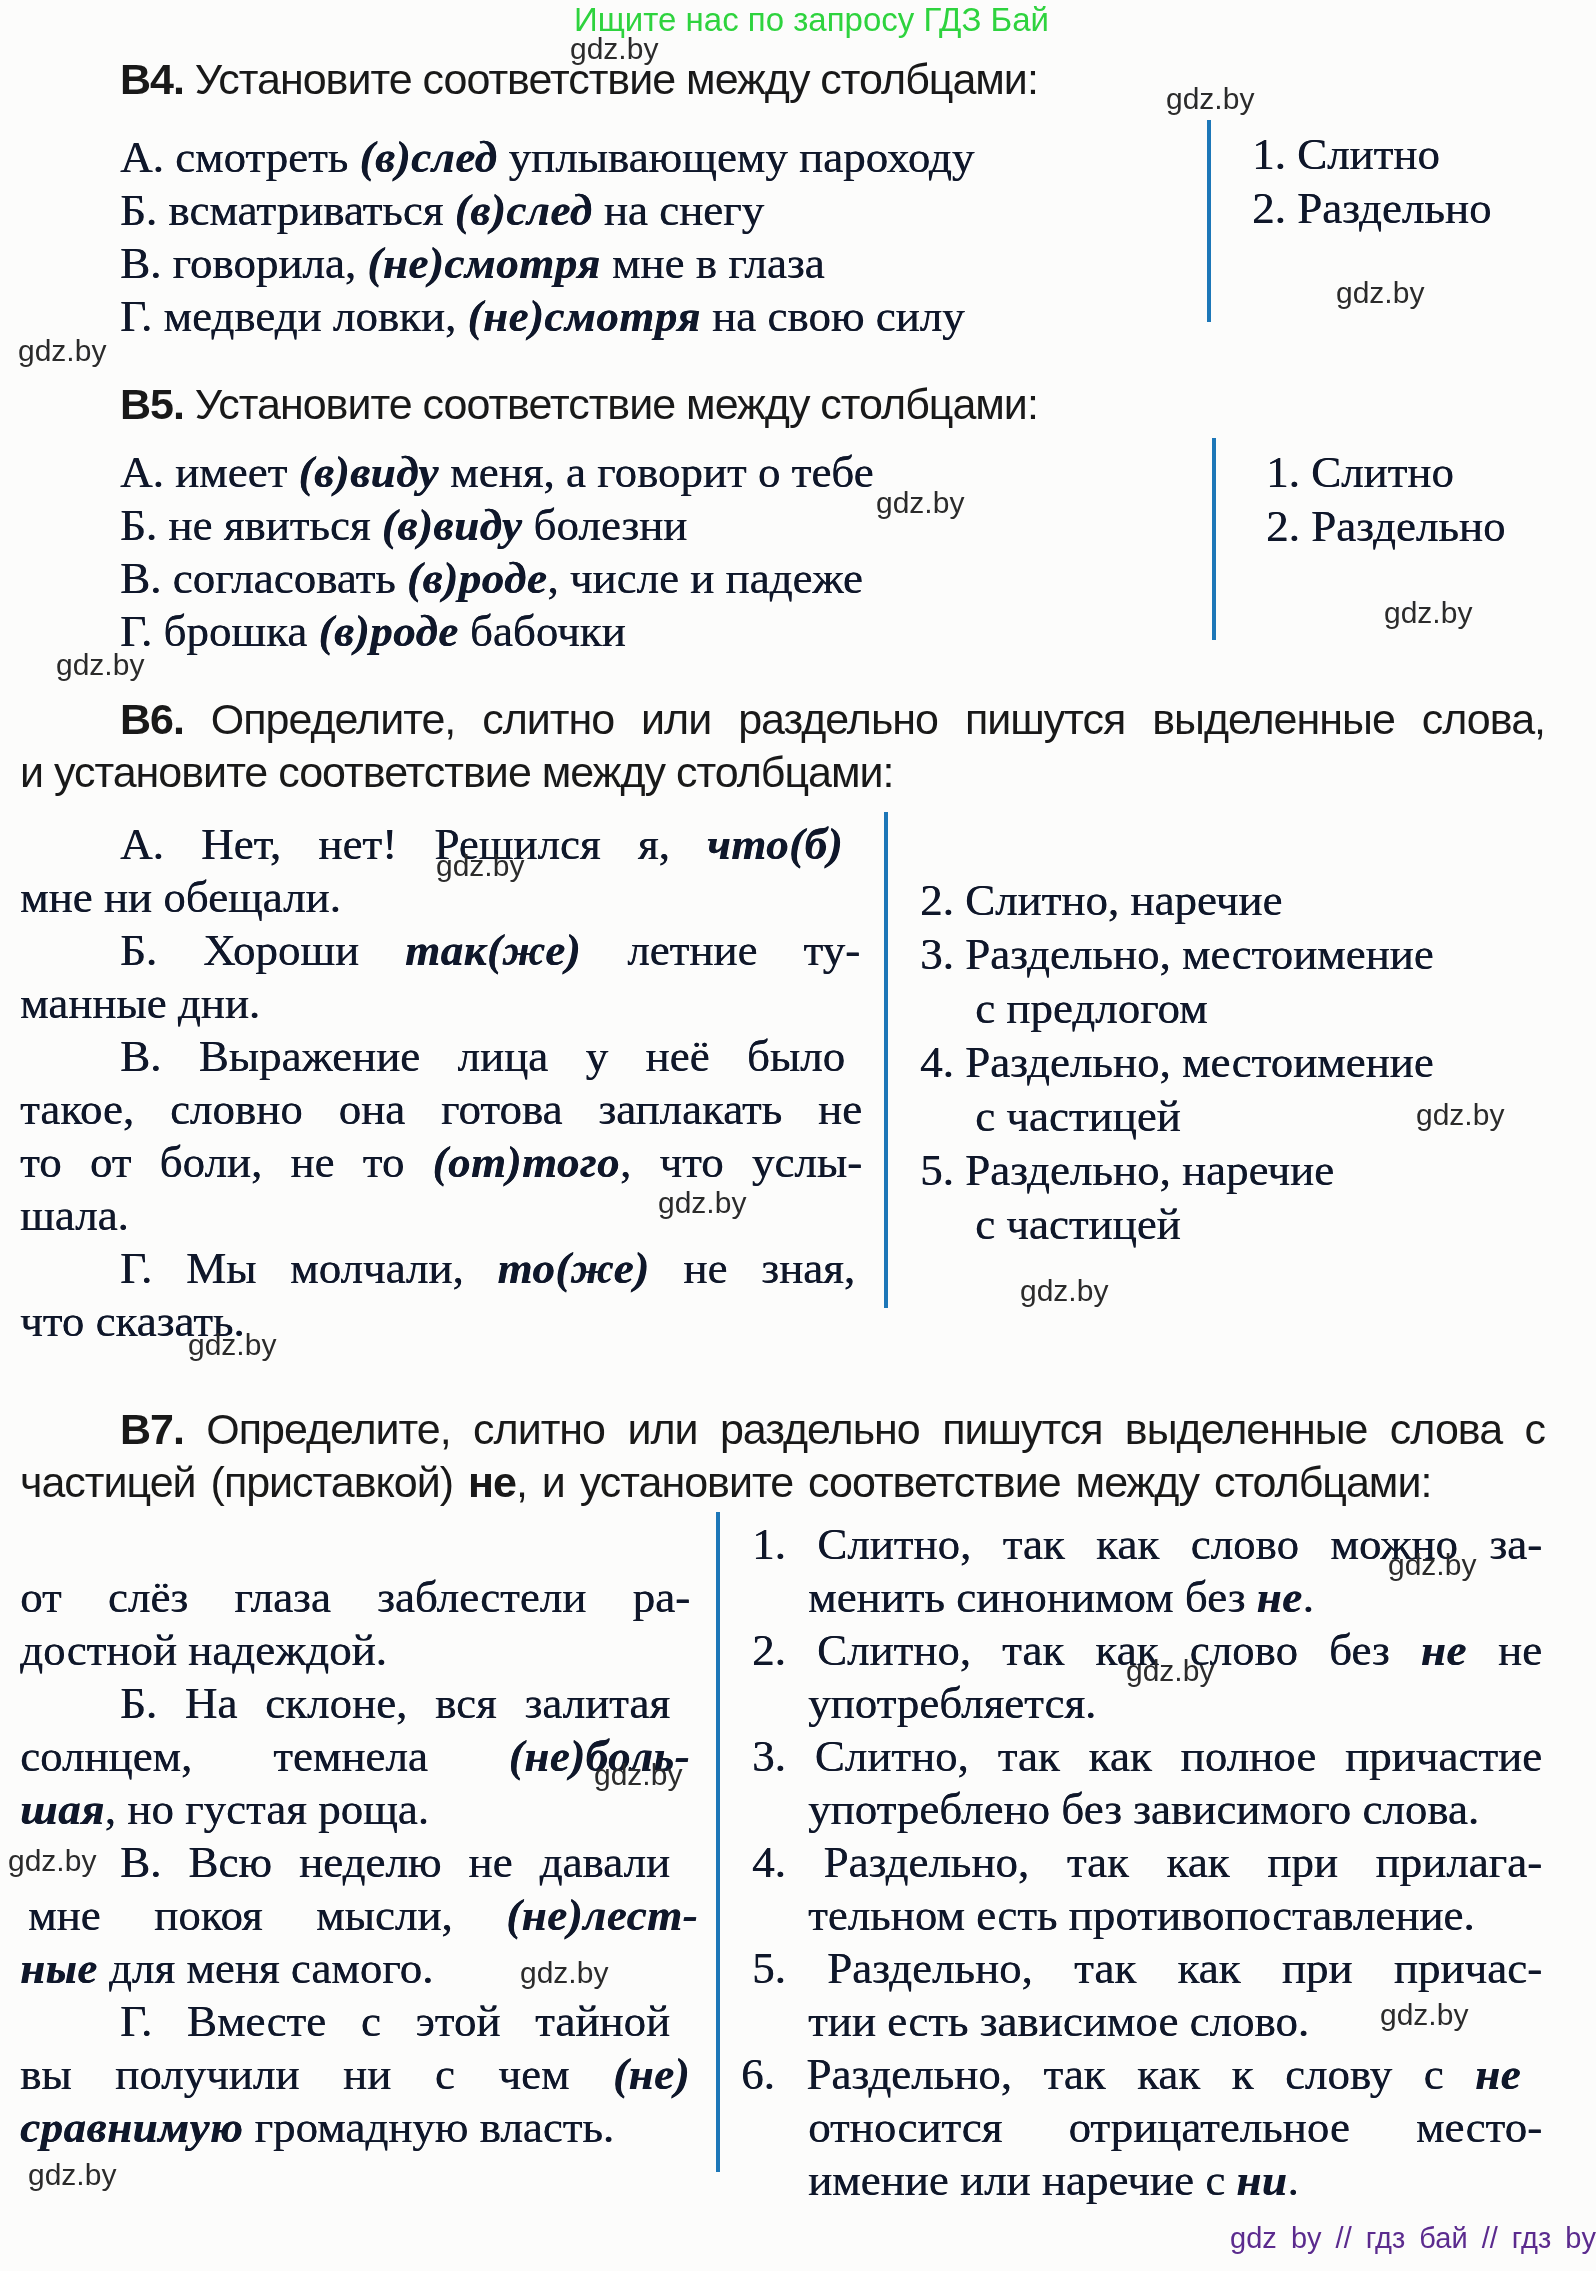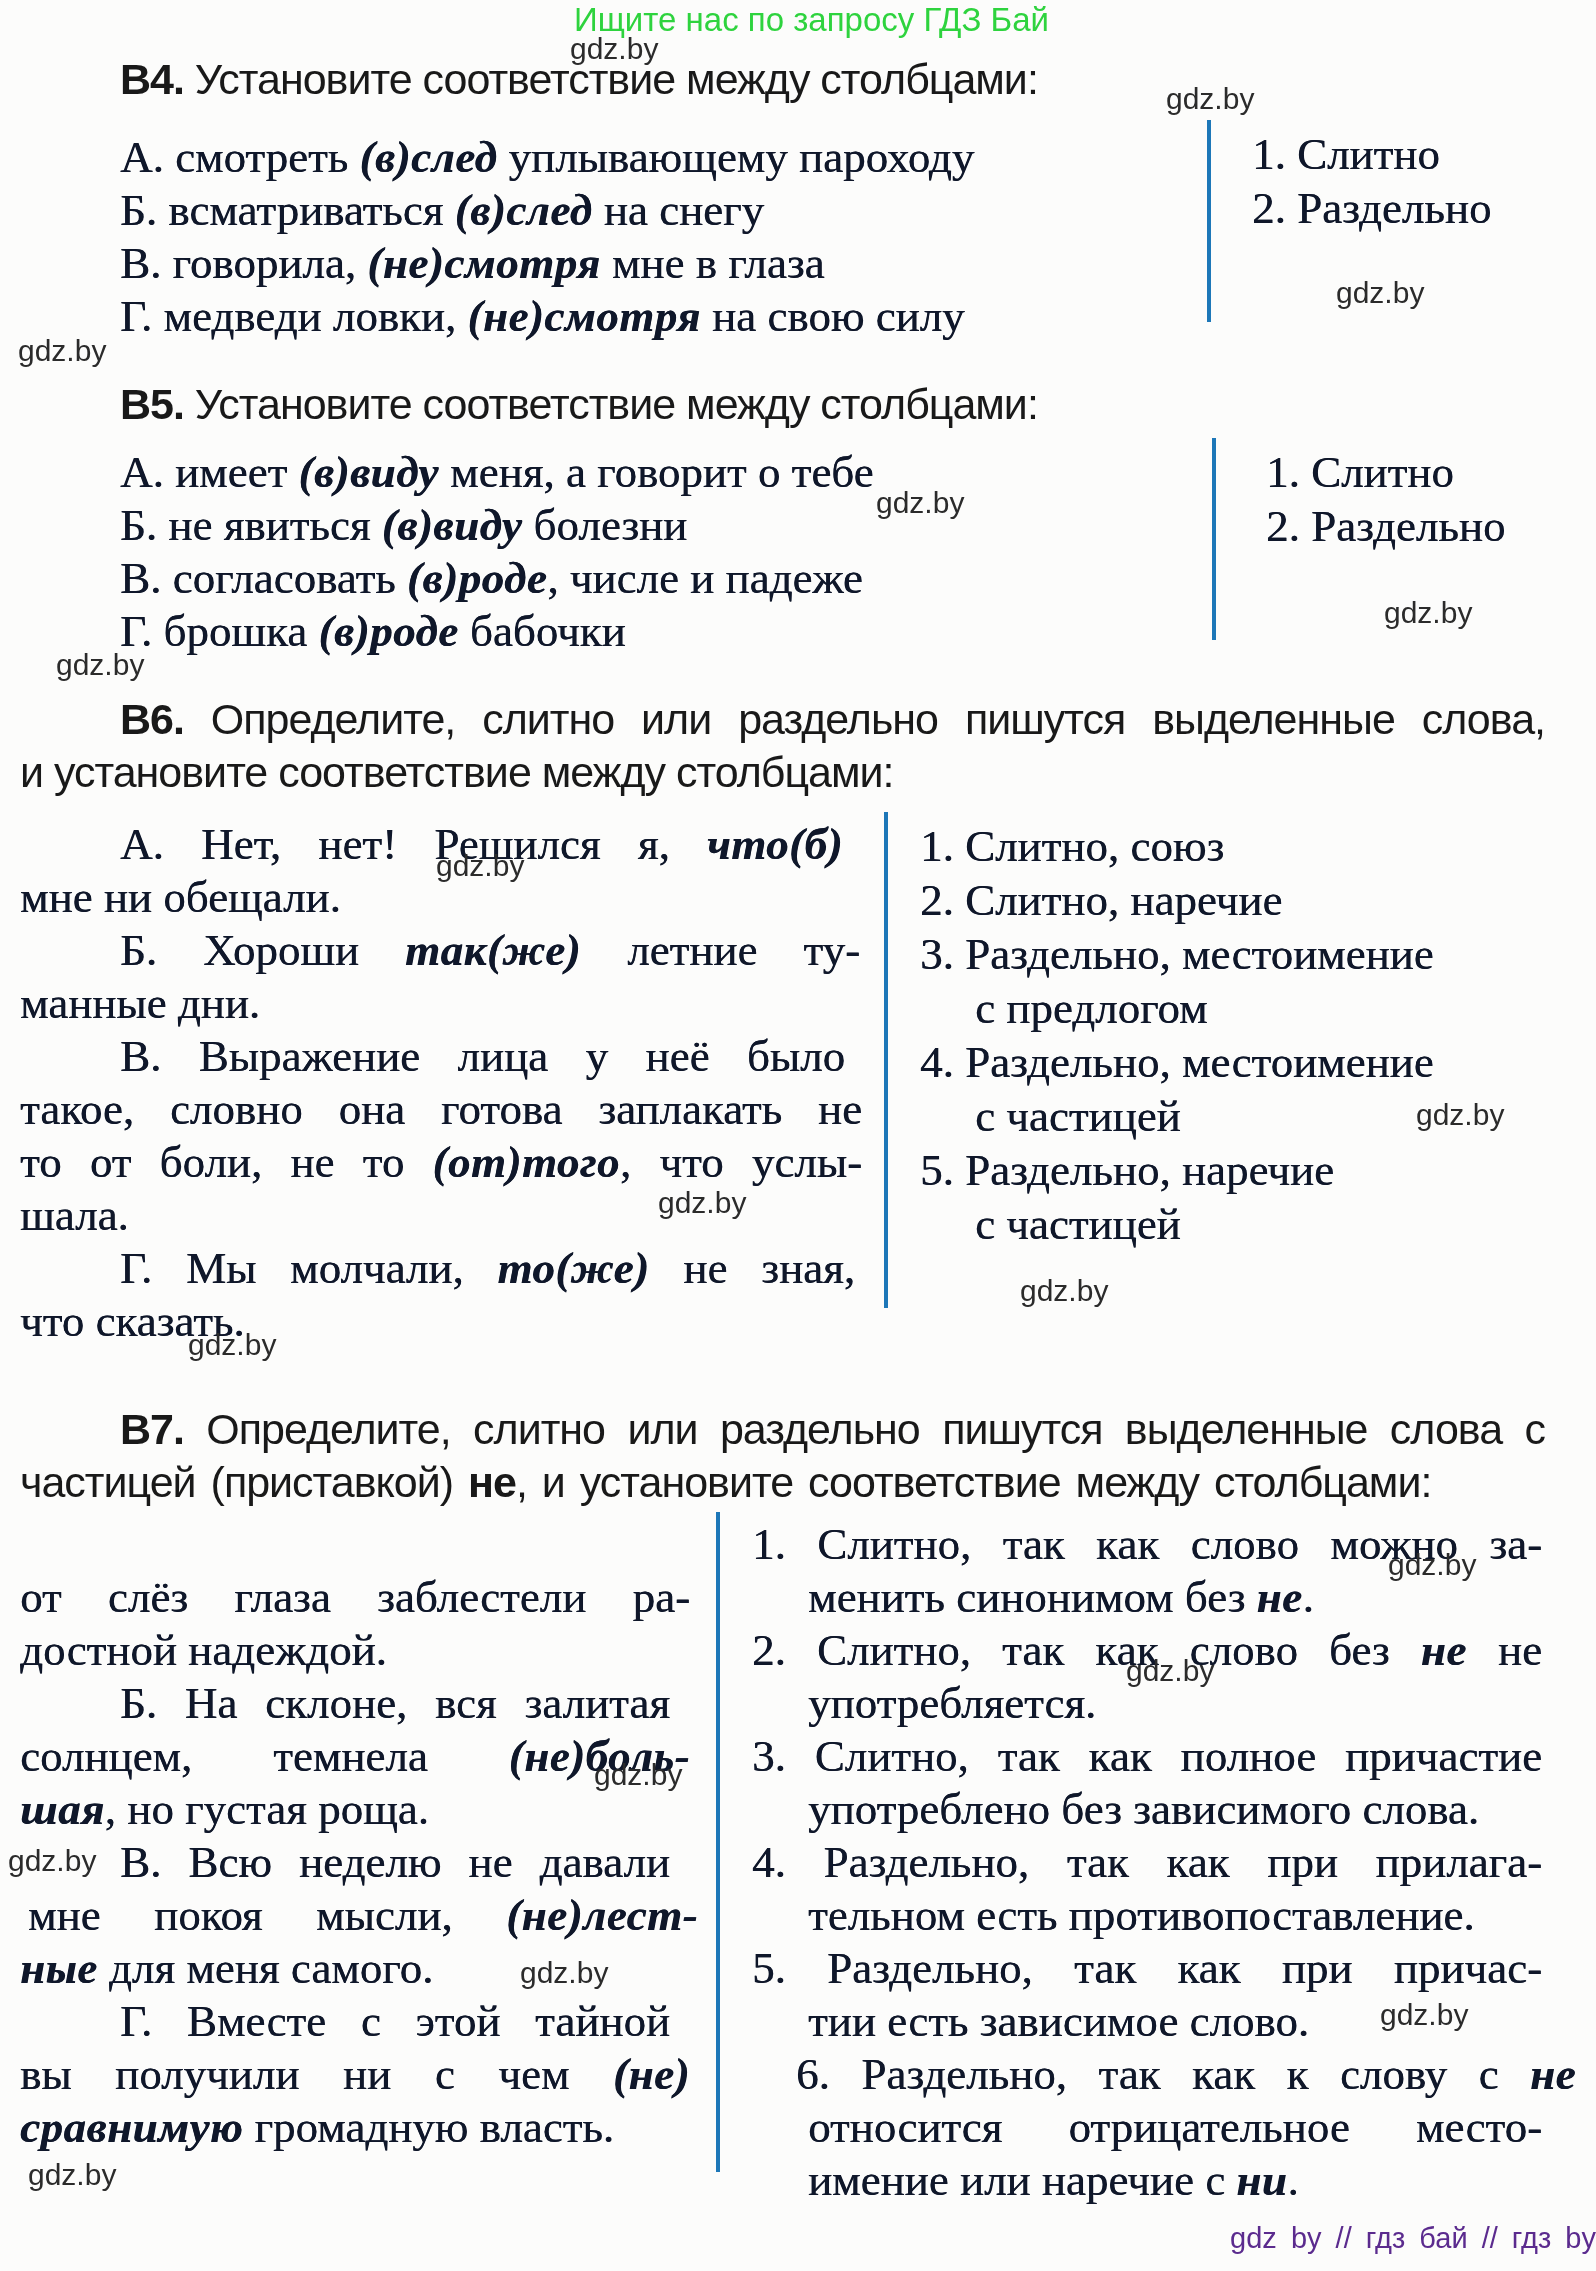--- a/index.html
+++ b/index.html
@@ -54,21 +54,20 @@
   <div class="t" style="left:20px;top:977px"><span>манные дни.</span></div>
   <div class="t just" style="left:120px;top:1030px;width:725px"><span>В. Выражение лица у неё было</span></div>
   <div class="t just" style="left:20px;top:1083px;width:842px"><span>такое, словно она готова заплакать не</span></div>
   <div class="t just" style="left:20px;top:1136px;width:842px"><span>то от боли, не то </span><span class="f1">(от)того</span><span>, что услы-</span></div>
   <div class="t" style="left:20px;top:1189px"><span>шала.</span></div>
   <div class="t just" style="left:120px;top:1242px;width:735px"><span>Г. Мы молчали, </span><span class="f1">то(же)</span><span> не зная,</span></div>
   <div class="t" style="left:20px;top:1295px"><span>что сказать.</span></div>
 
   <div class="vl" style="left: 884px; top: 812px; height: 496px; background: rgb(29, 119, 184);"></div>
 
-  <div class="t" style="left:920px;top:820px">1. Слитно, союз</div>
   <div class="t" style="left:920px;top:874px">2. Слитно, наречие</div>
   <div class="t" style="left:920px;top:928px">3. Раздельно, местоимение</div>
   <div class="t" style="left:975px;top:982px">с предлогом</div>
   <div class="t" style="left:920px;top:1036px">4. Раздельно, местоимение</div>
   <div class="t" style="left:975px;top:1090px">с частицей</div>
   <div class="t" style="left:920px;top:1144px">5. Раздельно, наречие</div>
   <div class="t" style="left:975px;top:1198px">с частицей</div>
 
   <div class="h just" style="left:120px;top:1406px;width:1425px"><span class="f2">В7.</span><span> Определите, слитно или раздельно пишутся выделенные слова с</span></div>
   <div class="h" style="left:20px;top:1459px;word-spacing:4px"><span>частицей (приставкой) </span><span class="f3">не</span><span>, и установите соответствие между столбцами:</span></div>
@@ -90,21 +89,21 @@
   <div class="t just" style="left:752px;top:1518px;width:790px"><span>1. Слитно, так как слово можно за-</span></div>
   <div class="t" style="left:808px;top:1571px"><span>менить синонимом без </span><span class="f1">не</span><span>.</span></div>
   <div class="t just" style="left:752px;top:1624px;width:790px"><span>2. Слитно, так как слово без </span><span class="f1">не</span><span> не</span></div>
   <div class="t" style="left:808px;top:1677px"><span>употребляется.</span></div>
   <div class="t just" style="left:752px;top:1730px;width:790px"><span>3. Слитно, так как полное причастие</span></div>
   <div class="t" style="left:808px;top:1783px"><span>употреблено без зависимого слова.</span></div>
   <div class="t just" style="left:752px;top:1836px;width:790px"><span>4. Раздельно, так как при прилага-</span></div>
   <div class="t" style="left:808px;top:1889px"><span>тельном есть противопоставление.</span></div>
   <div class="t just" style="left:752px;top:1942px;width:790px"><span>5. Раздельно, так как при причас-</span></div>
   <div class="t" style="left:808px;top:1995px"><span>тии есть зависимое слово.</span></div>
-  <div class="t just" style="left:796px;top:2048px;width:780px"><span>6. Раздельно, так как к слову с </span><span class="f1">не</span></div>
+  <div class="t just" style="left:741px;top:2048px;width:780px"><span>6. Раздельно, так как к слову с </span><span class="f1">не</span></div>
   <div class="t just" style="left:808px;top:2101px;width:734px"><span>относится отрицательное место-</span></div>
   <div class="t" style="left:808px;top:2154px"><span>имение или наречие с </span><span class="f1">ни</span><span>.</span></div>
 
   <div class="footer" style="color: rgb(91, 43, 142); text-align: right;">gdz by  //  гдз бай  //  гдз by</div>
 
   <div class="wm" style="left:570px;top:34px">gdz.by</div>
   <div class="wm" style="left:1166px;top:84px">gdz.by</div>
   <div class="wm" style="left:1336px;top:278px">gdz.by</div>
   <div class="wm" style="left:18px;top:336px">gdz.by</div>
   <div class="wm" style="left:876px;top:488px">gdz.by</div>

